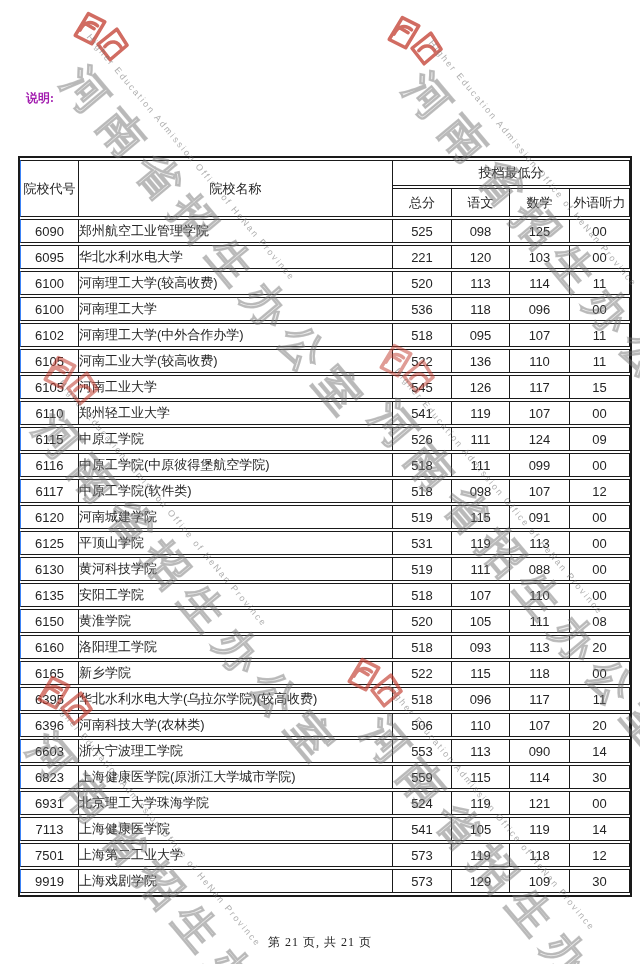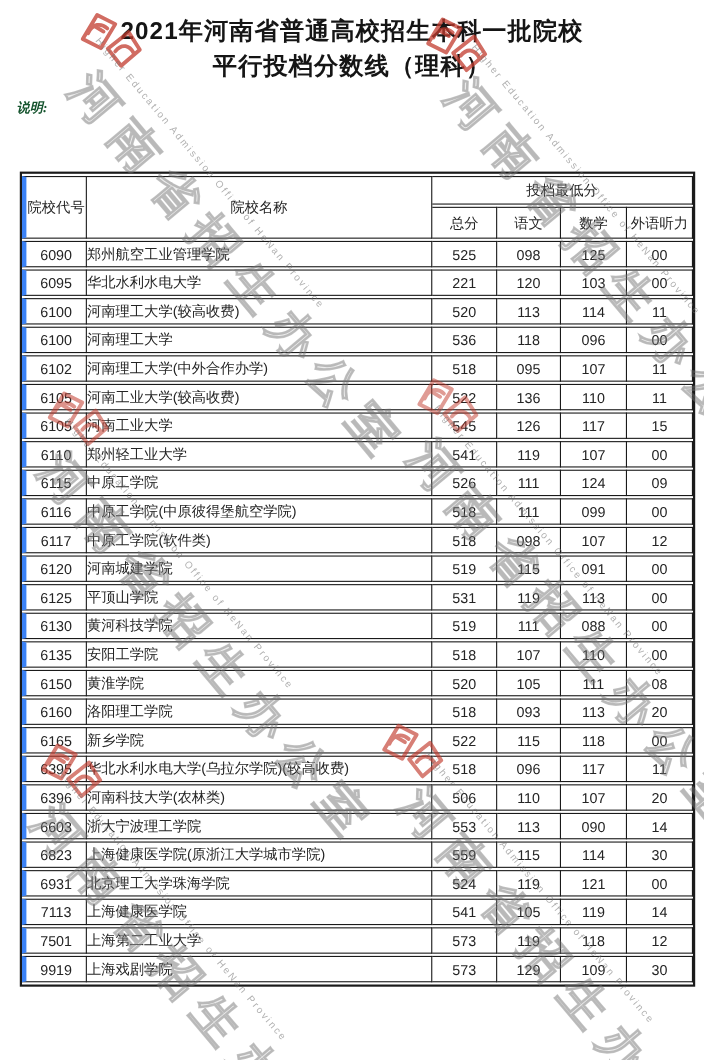--- a/index.html
+++ b/index.html
@@ -9,39 +9,39 @@
   }
 
   
   .title-block {
     position:absolute; top:12px; left:0; right:0; text-align:center;
     font-weight:bold; color:#151515; font-size:22px; line-height:32px; letter-spacing:1px;
   }
 
   
   .notes {
-    position:absolute; left:15px; top:90px; width:612px;
-    font-family:"Liberation Serif", serif; font-style:italic; font-weight:bold;
-    color:#14532d; font-size:12.5px;
+    position:absolute; left:26px; top:90px; width:612px;
+    font-family:"Liberation Serif", serif; font-weight:bold;
+    color:#a21caf; font-size:12.5px;
   }
   .notes-label { font-size:12px; margin-bottom:3px; }
   .notes-body { margin:0; text-indent:2em; line-height:20px; text-align:justify; }
 
   
   table.scores {
     position:absolute; left:18px; top:156px; width:610px;
     border-collapse:separate; border-spacing:0 2px; table-layout:fixed;
     border:2px solid #1a1a1a;
   }
   table.scores th, table.scores td {
     border-top:1px solid #1a1a1a; border-bottom:1px solid #1a1a1a; border-right:1px solid #1a1a1a;
     font-weight:normal; font-size:13px; color:#242424; padding:0;
     overflow:hidden; white-space:nowrap; background:transparent;
   }
-  .bl { border-left:4px solid #3b82f6; }
+  .bl { border-left:1px solid #3b82f6; }
   tr.hrow1 th { height:24px; }
   tr.hrow2 th { height:27px; }
   td { height:22px; }
   .c { text-align:center; }
   td.name { text-align:left; padding-left:7px; padding-right:3px; }
 
   
   .footer {
     position:absolute; left:0; right:0; top:934px; text-align:center;
     font-family:"Liberation Serif", serif; font-size:12px; letter-spacing:1px; color:#222;
@@ -59,24 +59,20 @@
     font-size:44px; letter-spacing:12px; font-weight:bold; line-height:46px;
     color:rgba(120,120,120,0.14);
     -webkit-text-stroke:1px rgba(115,115,115,0.42);
   }
 </style>
 </head>
 <body>
 
 <div class="page">
 
-  <div class="title-block">
-    <div>2021年河南省普通高校招生本科一批院校</div>
-    <div>平行投档分数线（理科）</div>
-  </div>
 
   <div class="notes">
     <div class="notes-label">说明:</div>
   </div>
 
   <table class="scores">
     <colgroup>
       <col style="width:59px">
         <col style="width:314px">
         <col style="width:59px">
@@ -302,20 +298,21 @@
           <td class="c bl code">9919</td>
           <td class="name">上海戏剧学院</td>
           <td class="c num">573</td>
           <td class="c num">129</td>
           <td class="c num">109</td>
           <td class="c num">30</td>
         </tr>
       </tbody>
   </table>
 
+  <div class="footer">第 21 页, 共 21 页</div>
 
   <div class="wm-layer">
 
     <svg class="seal" style="left:66px; top:4px;" viewBox="0 0 64 64">
       <g fill="none" stroke="#c23b2e" stroke-width="3.5" stroke-linecap="round" stroke-linejoin="round">
         <path d="M10 26 L28 8 L42 20 L24 38 Z"></path>
           <path d="M16 22 c6 -8 14 -6 18 0"></path>
         <path d="M30 40 L52 30 L58 48 L38 58 Z"></path>
           <path d="M36 44 c8 -6 14 -2 16 6"></path>
           <path d="M22 16 l8 8"></path>

